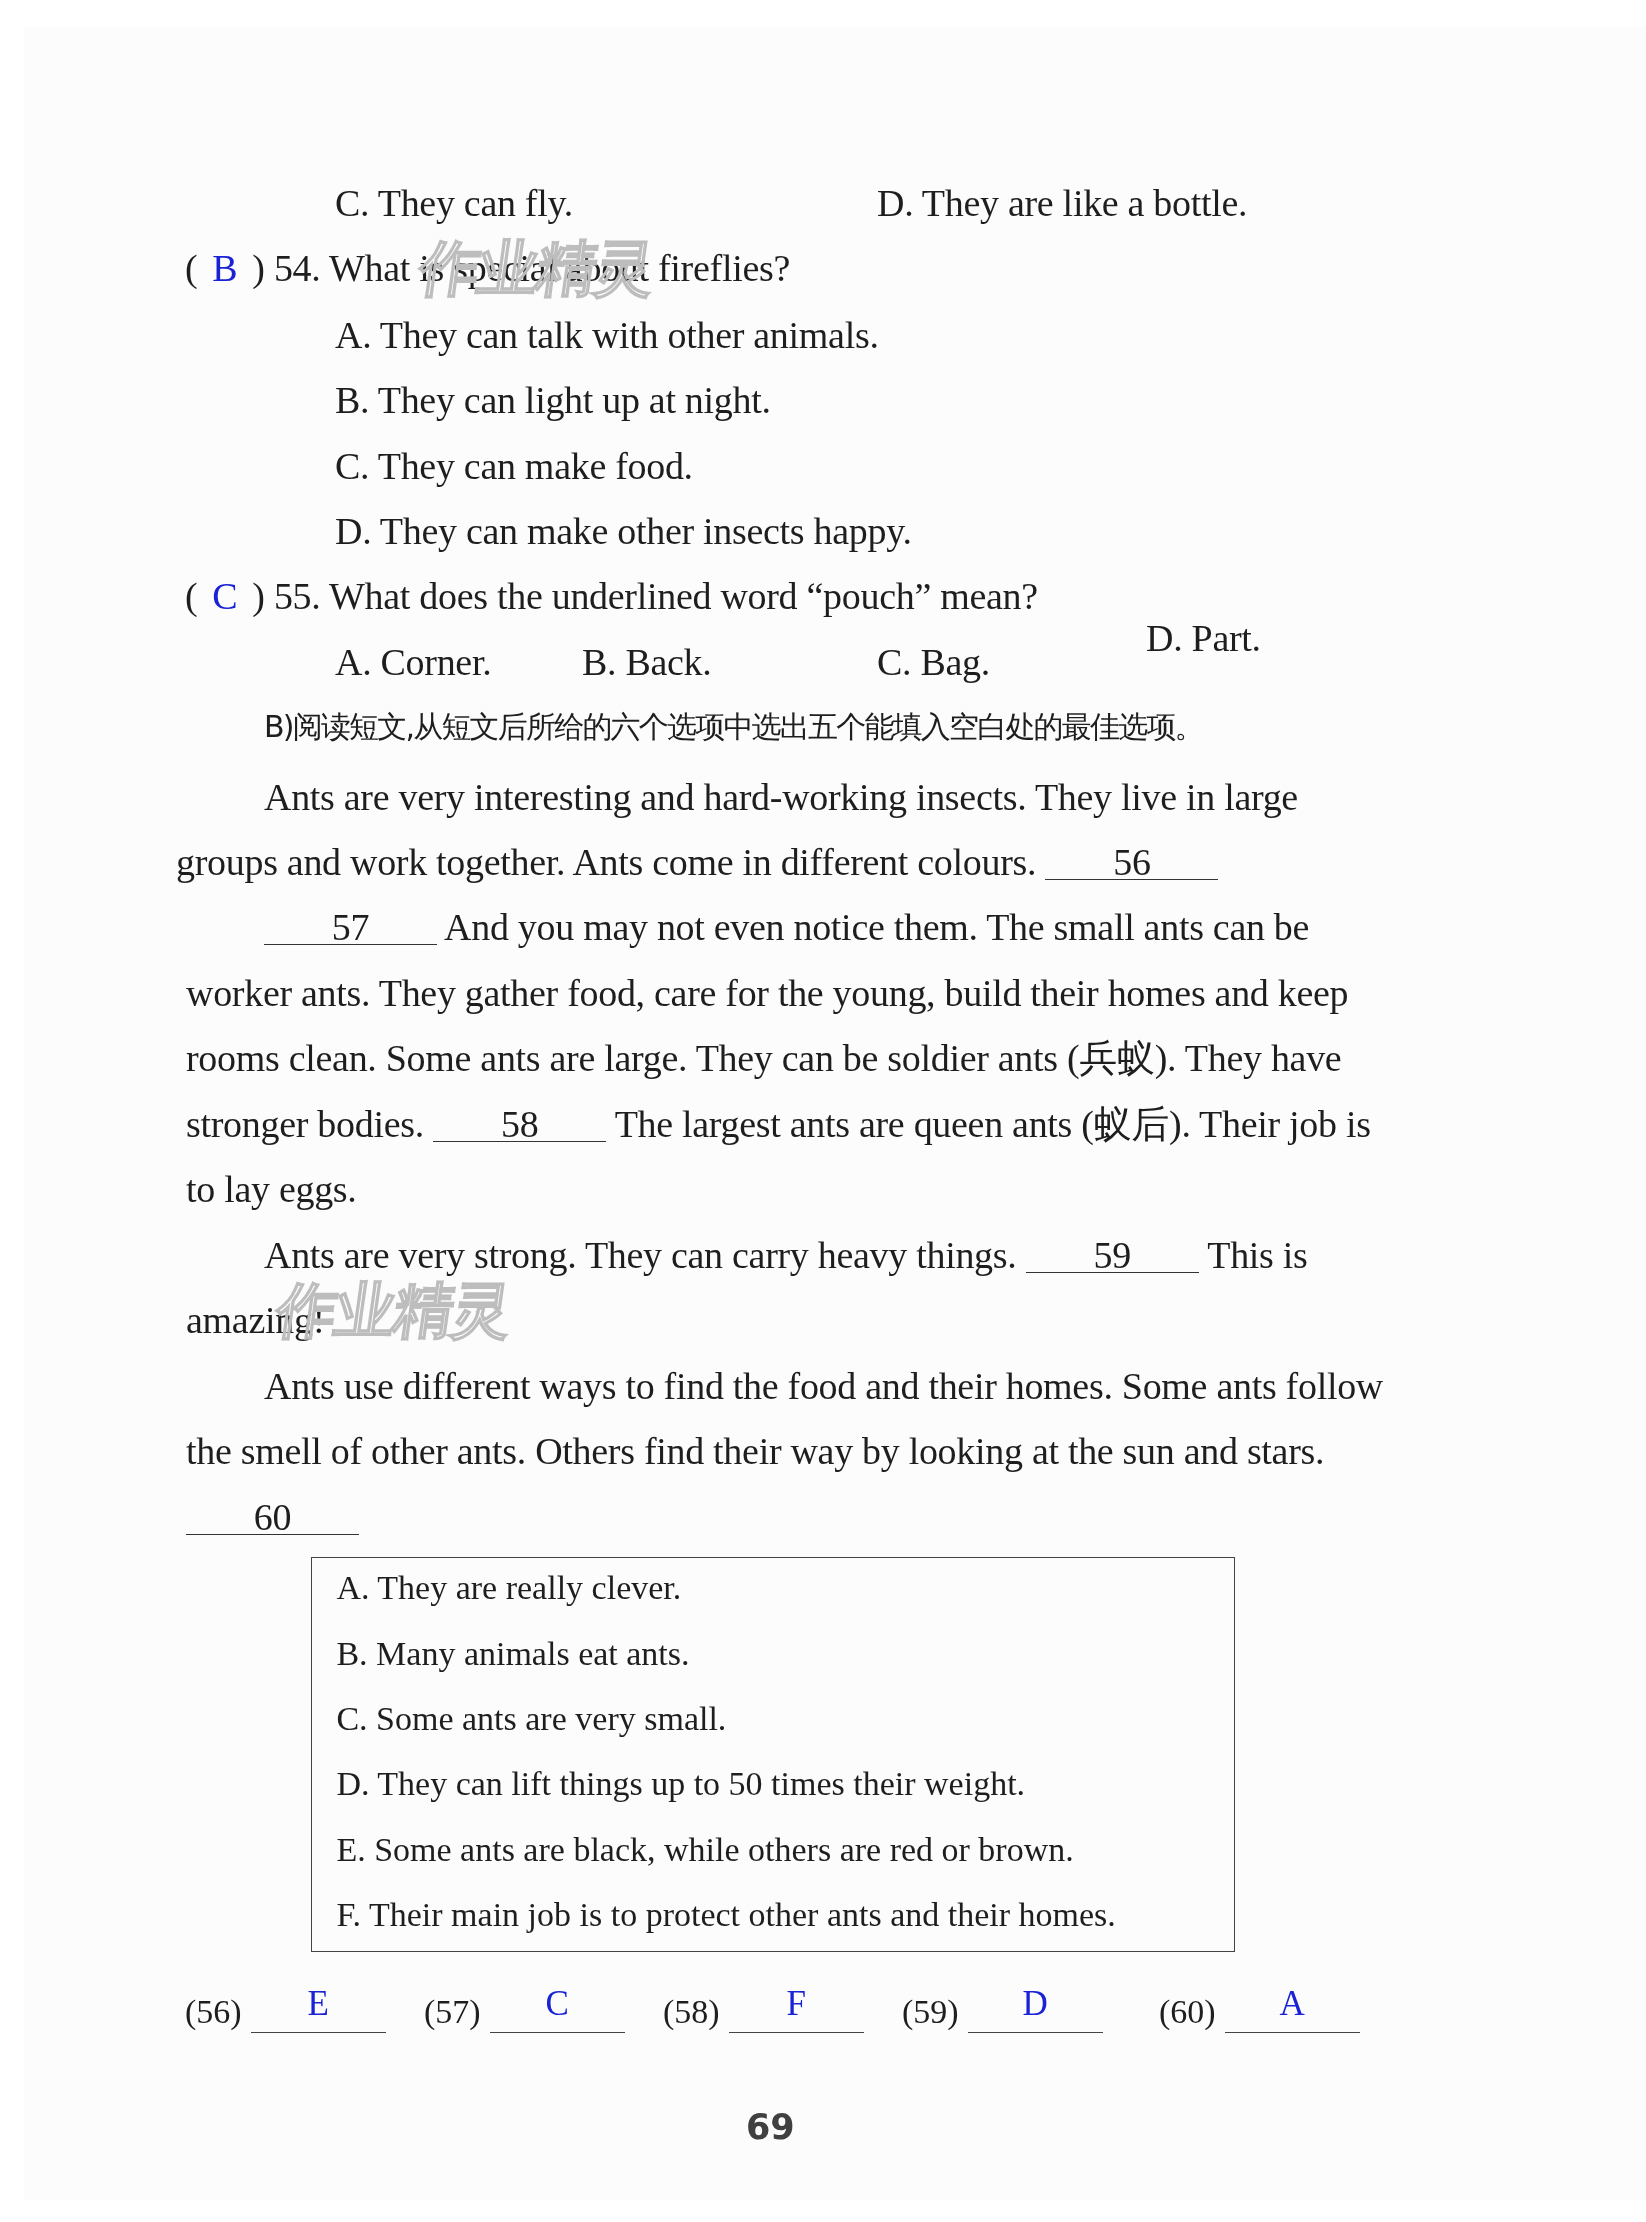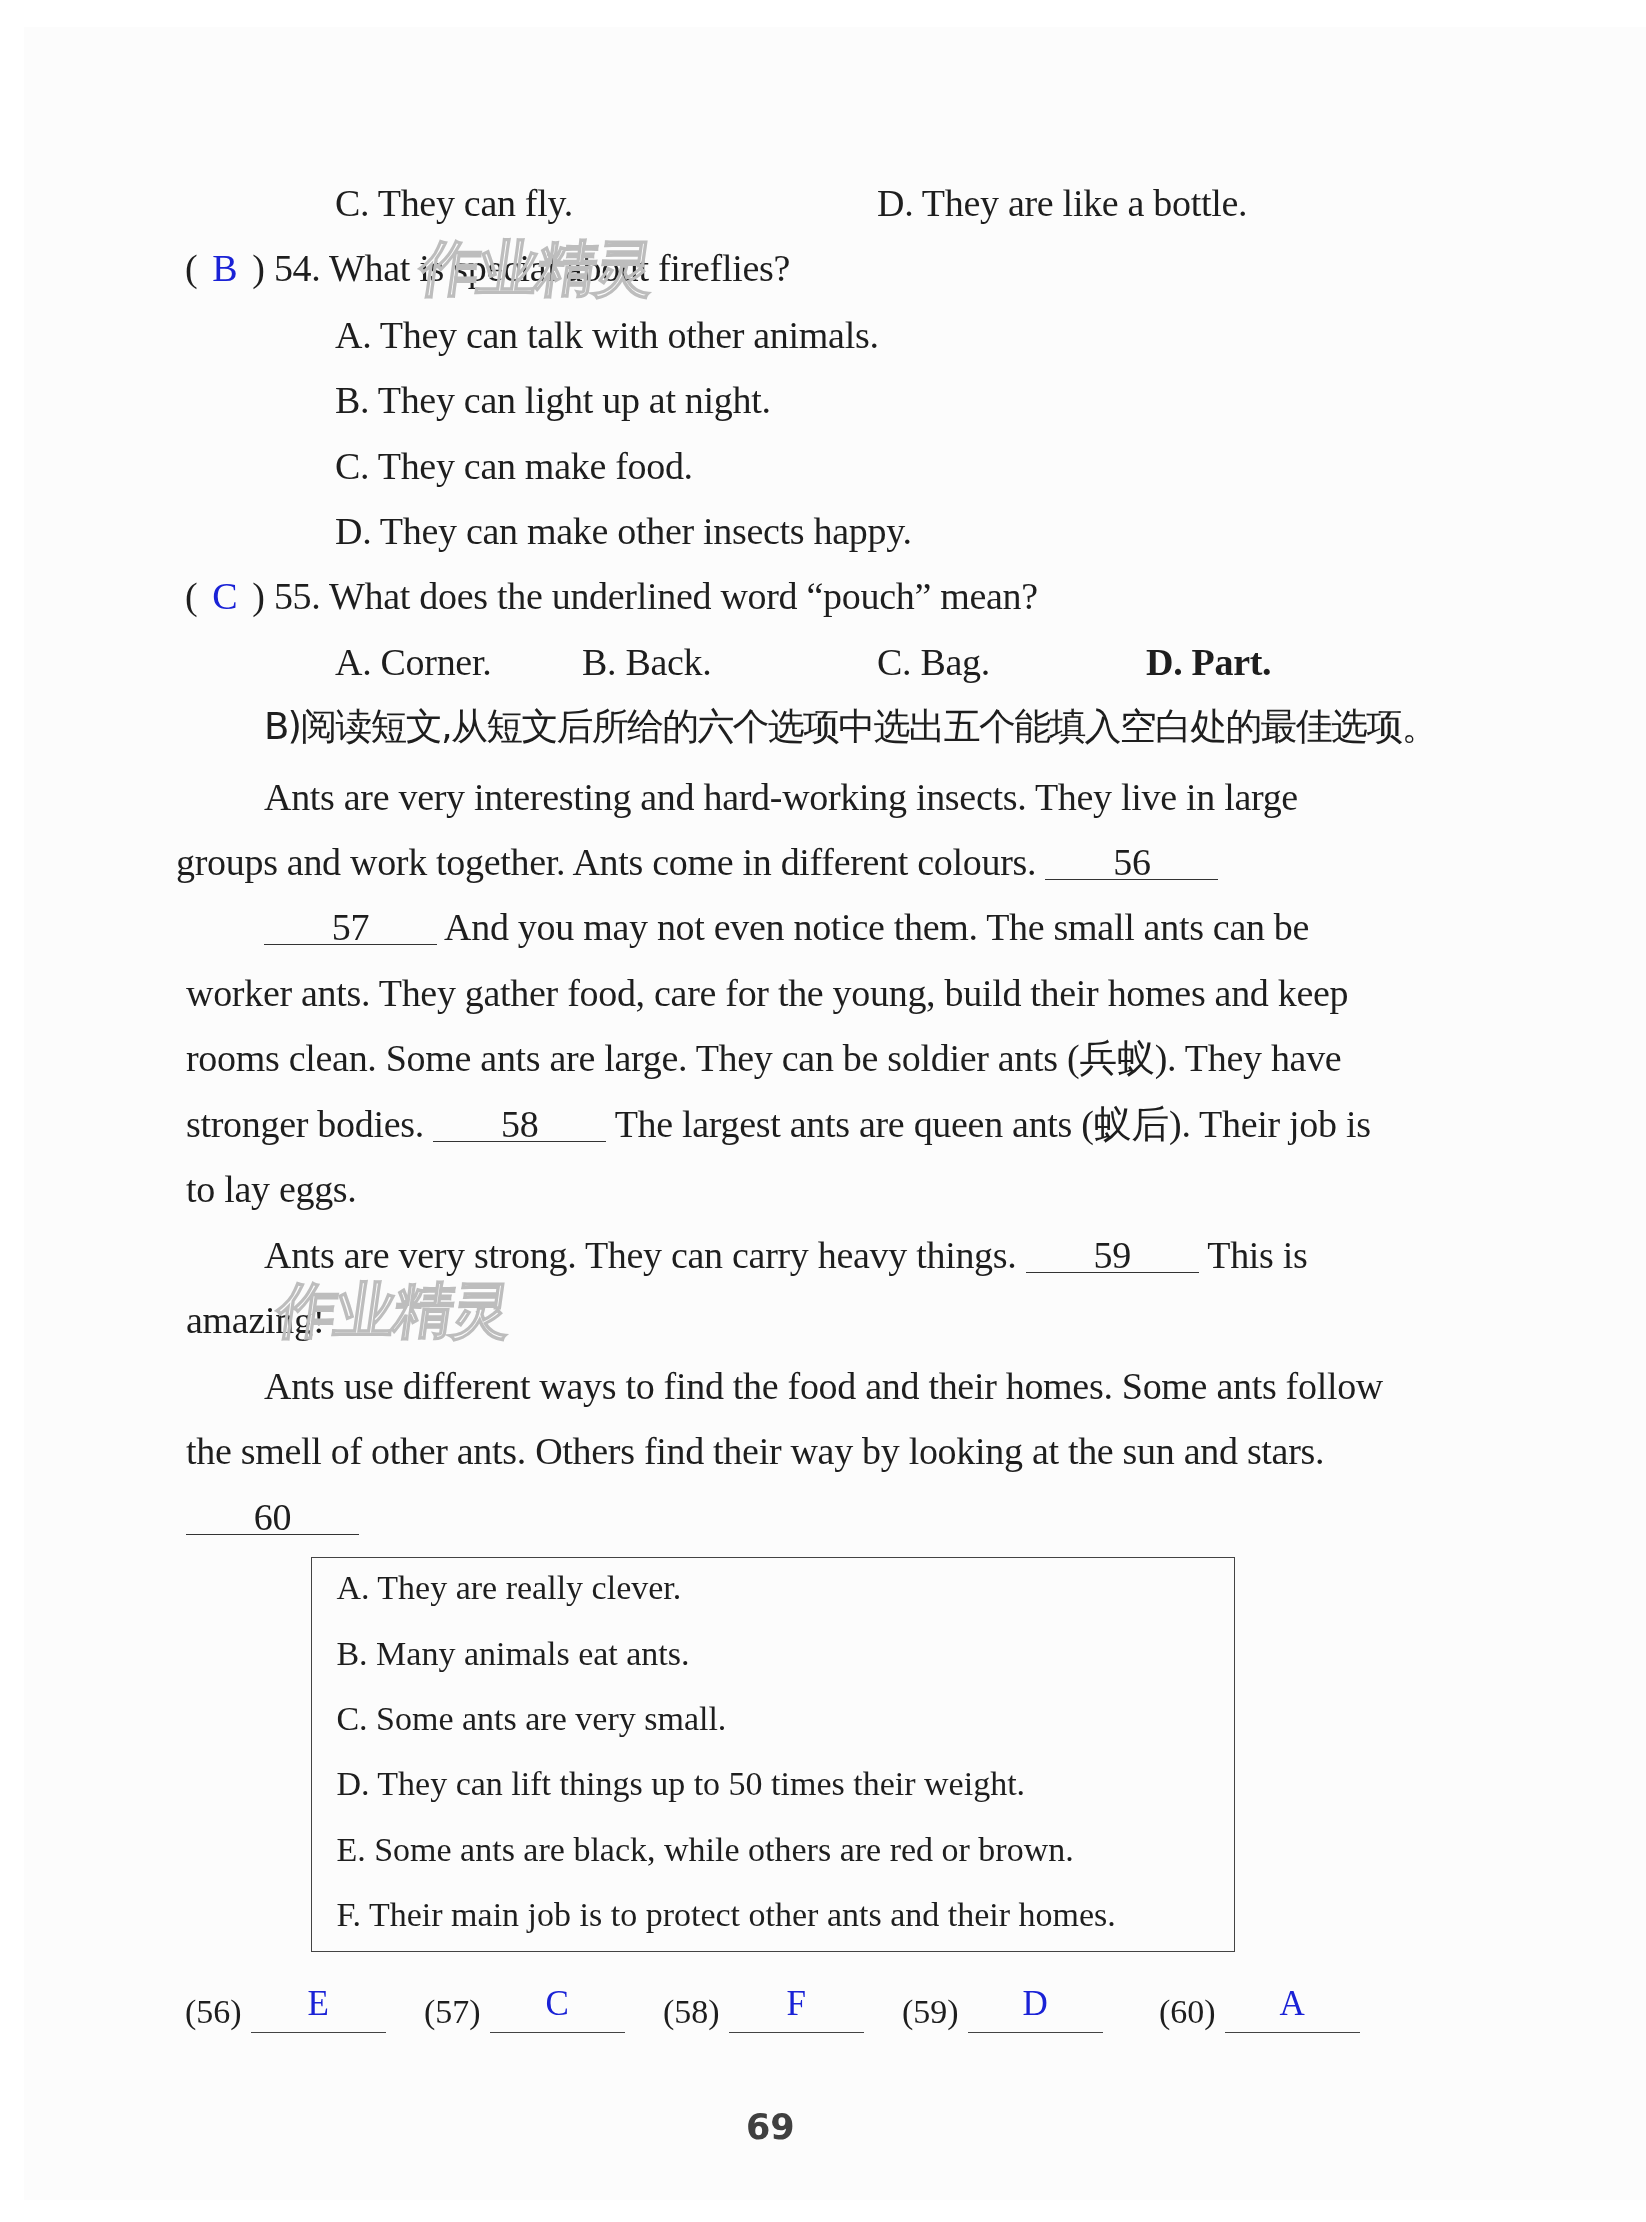--- a/index.html
+++ b/index.html
@@ -30,21 +30,21 @@
     }
     .paren { display: inline-block; }
     .bracket-ans { display: inline-block; width: 55px; text-align: center; }
     .blank {
       display: inline-block;
       width: 173px;
       border-bottom: 1.8px solid #333;
       text-align: center;
       line-height: 33px;
     }
-    .zh { font-family: "DejaVu Sans", sans-serif; font-size: 37px; letter-spacing: -1.8px; }
+    .zh { font-family: "DejaVu Sans", sans-serif; font-size: 30px; letter-spacing: -1.8px; }
     .box {
       position: absolute;
       left: 311px; top: 1557px;
       width: 924px; height: 395px;
       border: 1.8px solid #444;
       box-sizing: border-box;
     }
     .box .opt {
       position: absolute;
       left: 16.4px;
@@ -112,21 +112,21 @@
 <div class="line" style="left:335px; top:445px;">C. They can make food.</div>
 <div class="line" style="left:335px; top:510px;">D. They can make other insects happy.</div>
 
 <div class="line" style="left:185px; top:575px;">
   <span class="paren">(</span><span class="bracket-ans ans">C</span><span class="paren">)</span>
   <span>55. What does the underlined word “pouch” mean?</span>
 </div>
 <div class="line" style="left:335px; top:641px;">A. Corner.</div>
 <div class="line" style="left:582px; top:641px;">B. Back.</div>
 <div class="line" style="left:877px; top:641px;">C. Bag.</div>
-<div class="line" style="left:1146px; top:641px;font-weight:bold;">D. Part.</div>
+<div class="line" style="left:1146px; top:617px;">D. Part.</div>
 
 <div class="line zh" style="left:264px; top:706px;">B)阅读短文,从短文后所给的六个选项中选出五个能填入空白处的最佳选项。</div>
 
 <div class="line" style="left:264px; top:776px;">Ants are very interesting and hard-working insects. They live in large</div>
 <div class="line" style="left:176px; top:841px;">
   <span>groups and work together. Ants come in different colours.</span>
   <span class="blank">56</span>
 </div>
 <div class="line" style="left:264px; top:906px;">
   <span class="blank">57</span>

